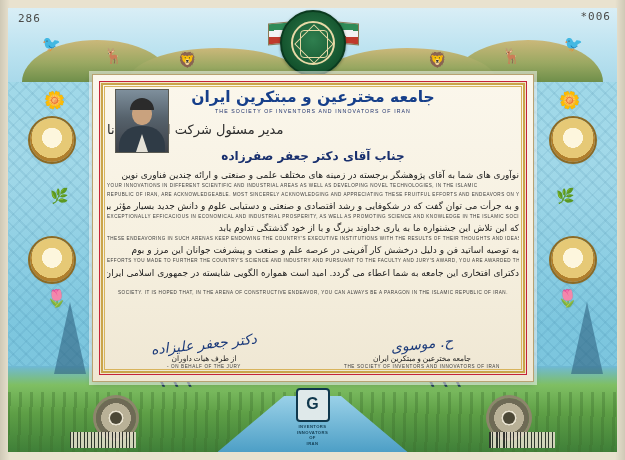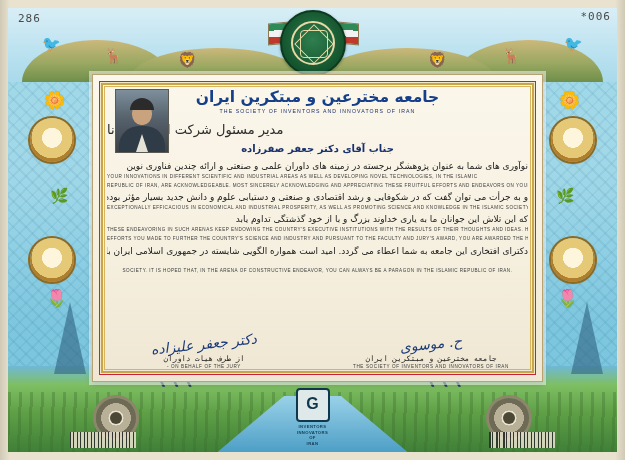--- a/index.html
+++ b/index.html
@@ -223,21 +223,20 @@
   }
 
   
   .panel {
     position: absolute;
     left: 92px; top: 74px;
     width: 440px; height: 306px;
     background: linear-gradient(180deg, #fbf7ec 0%, #f6f0e0 55%, #efe7d3 100%);
     border: 1px solid #b8a271;
     box-shadow: 0 0 0 3px rgba(255,255,255,.5), 0 2px 6px rgba(0,0,0,.25);
-    padding-left: 9px;
   }
   .panel-frame {
     position: absolute;
     left: 6px; top: 6px; right: 6px; bottom: 6px;
     border: 1px solid #c4233a;
     box-shadow: inset 0 0 0 1px #f2e6c9, inset 0 0 0 3px #c9a54a;
   }
   .panel-frame-inner {
     position: absolute;
     left: 4px; top: 4px; right: 4px; bottom: 4px;
@@ -314,24 +313,24 @@
   .subtitle-fa {
     margin: 8px 0 0;
     text-align: left;
     font-family: "DejaVu Sans", sans-serif;
     font-size: 13px;
     color: #2b2b2b;
     direction: rtl;
   }
 
   .salutation {
-    margin: 6px 0 0;
+    margin: 12px 0 0;
     text-align: center;
     font-family: "DejaVu Sans", sans-serif;
-    font-size: 10px;
+    font-size: 12px;
     font-weight: bold;
     color: #19306e;
     direction: rtl;
   }
 
   .body-block {
     margin-top: 6px;
     direction: rtl;
   }
   .line-fa {
@@ -387,21 +386,21 @@
   }
   .sig {
     position: absolute;
     bottom: 0;
     width: 190px;
     text-align: center;
   }
   .sig.right { right: 2px; }
   .sig.left { left: 2px; }
   .sig .sig-fa {
-    font-family: Liberation Mono, monospace;
+    font-family: Liberation Serif, serif;
     font-size: 7.5px;
     color: #1a1a1a;
     direction: rtl;
   }
   .sig .sig-en {
     direction: ltr;
     font-size: 4.6px;
     letter-spacing: .6px;
     color: #3a3a3a;
     margin-top: 1px;
@@ -552,31 +551,32 @@
         <div class="hair"></div>
       </div>
 
       <h1 class="title-fa">جامعه مخترعین و مبتکرین ایران</h1>
       <div class="title-en">THE SOCIETY OF INVENTORS AND INNOVATORS OF IRAN</div>
       <div class="subtitle-fa">مدیر مسئول شرکت ابداع آل دانا</div>
 
       <div class="salutation">جناب آقای دکتر جعفر صفرزاده</div>
 
       <div class="body-block">
-        <p class="line-fa">نوآوری های شما به عنوان پژوهشگر برجسته در زمینه های داوران علمی و صنعتی و ارائه چندین فناوری نوین</p>
+        <p class="line-fa">نوآوری های شما به آقای پژوهشگر برجسته در زمینه های مختلف علمی و صنعتی و ارائه چندین فناوری نوین</p>
         <p class="line-en">YOUR INNOVATIONS IN DIFFERENT SCIENTIFIC AND INDUSTRIAL AREAS AS WELL AS DEVELOPING NOVEL TECHNOLOGIES, IN THE ISLAMIC</p>
 
         <p class="line-en">REPUBLIC OF IRAN, ARE ACKNOWLEDGEABLE. MOST SINCERELY ACKNOWLEDGING AND APPRECIATING THESE FRUITFUL EFFORTS AND ENDEAVORS ON YOUR PART, WHICH HAVE BEEN</p>
 
         <p class="line-fa">و به جرأت می توان گفت که در شکوفایی و رشد اقتصادی و صنعتی و دستیابی علوم و دانش جدید بسیار مؤثر بوده است</p>
         <p class="line-en">EXCEPTIONALLY EFFICACIOUS IN ECONOMICAL AND INDUSTRIAL PROSPERITY, AS WELL AS PROMOTING SCIENCE AND KNOWLEDGE IN THE ISLAMIC SOCIETY, WE PRAY GOD THE OBLIGING THAT</p>
 
-        <p class="line-fa">که این تلاش این جوانان ما به یاری خداوند بزرگ و با از خود گذشتگی تداوم یابد</p>
+        <p class="line-fa">که این تلاش این جشنواره ما به یاری خداوند بزرگ و با از خود گذشتگی تداوم یابد</p>
         <p class="line-en">THESE ENDEAVORING IN SUCH ARENAS KEEP ENDOWING THE COUNTRY'S EXECUTIVE INSTITUTIONS WITH THE RESULTS OF THEIR THOUGHTS AND IDEAS. HEREBY, IN APPRECIATION OF THE</p>
 
+        <p class="line-fa">به توصیه اساتید فن و دلیل درخشش کار آفرینی در عرصه علم و صنعت و پیشرفت جوانان این مرز و بوم</p>
         <p class="line-en">EFFORTS YOU MADE TO FURTHER THE COUNTRY'S SCIENCE AND INDUSTRY AND PURSUANT TO THE FACULTY AND JURY'S AWARD, YOU ARE AWARDED THE HONORARY DOCTORATE OF THIS</p>
 
         <p class="closing-fa">دکترای افتخاری این جامعه به شما اعطاء می گردد. امید است همواره الگویی شایسته در جمهوری اسلامی ایران باشید</p>
         <p class="closing-en">SOCIETY. IT IS HOPED THAT, IN THE ARENA OF CONSTRUCTIVE ENDEAVOR, YOU CAN ALWAYS BE A PARAGON IN THE ISLAMIC REPUBLIC OF IRAN.</p>
       </div>
 
       <div class="signature-row">
         <div class="sig right">
           <div class="scribble">ح. موسوی</div>
           <div class="sig-fa">جامعه مخترعین و مبتکرین ایران</div>

